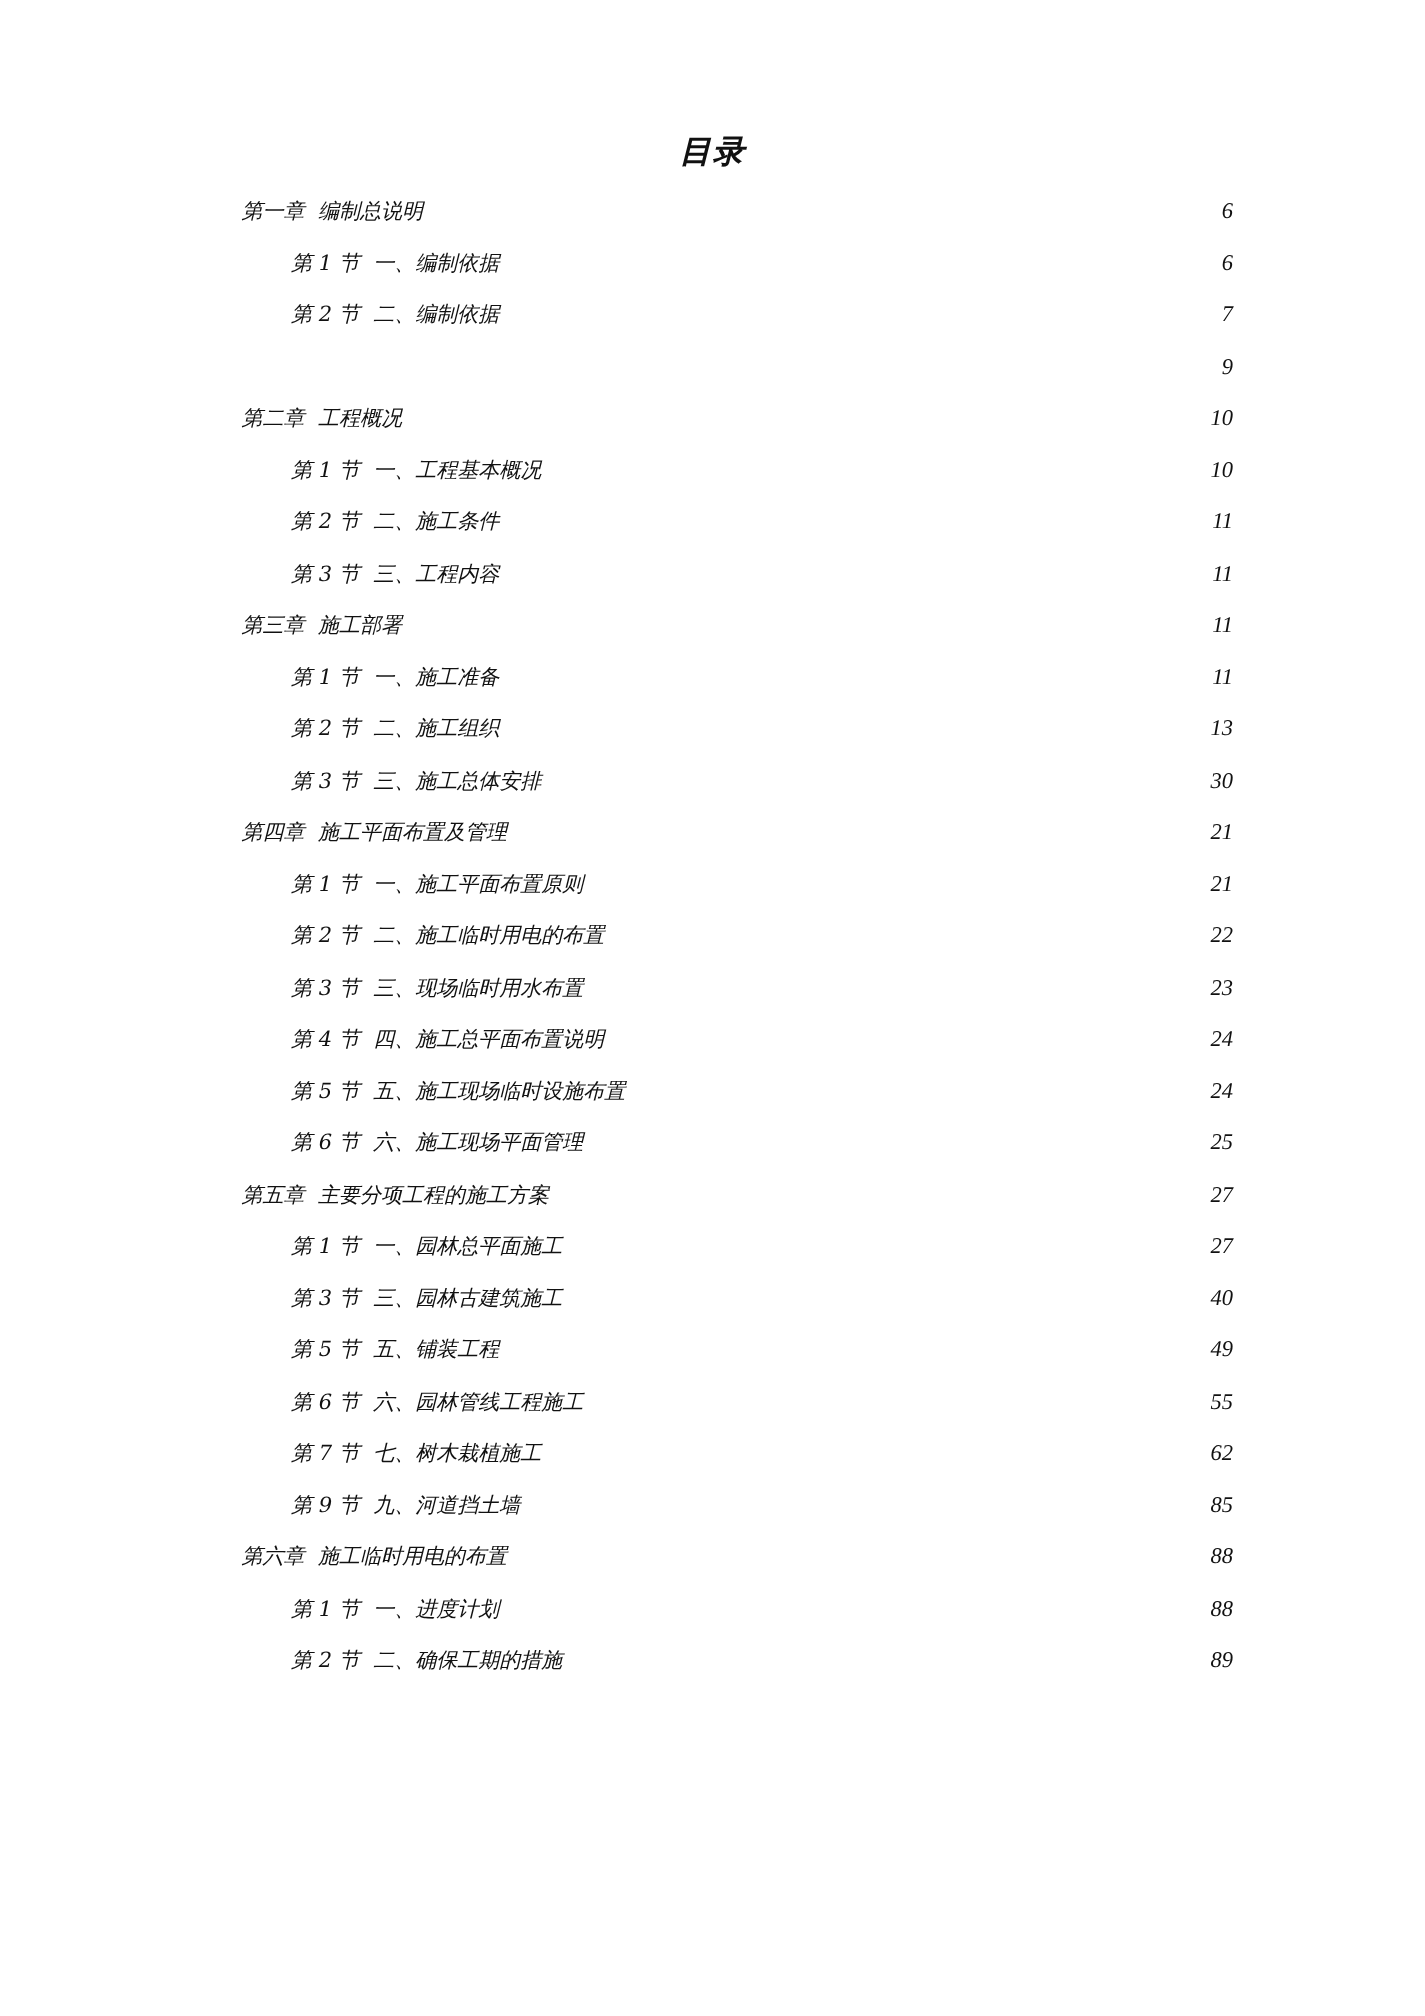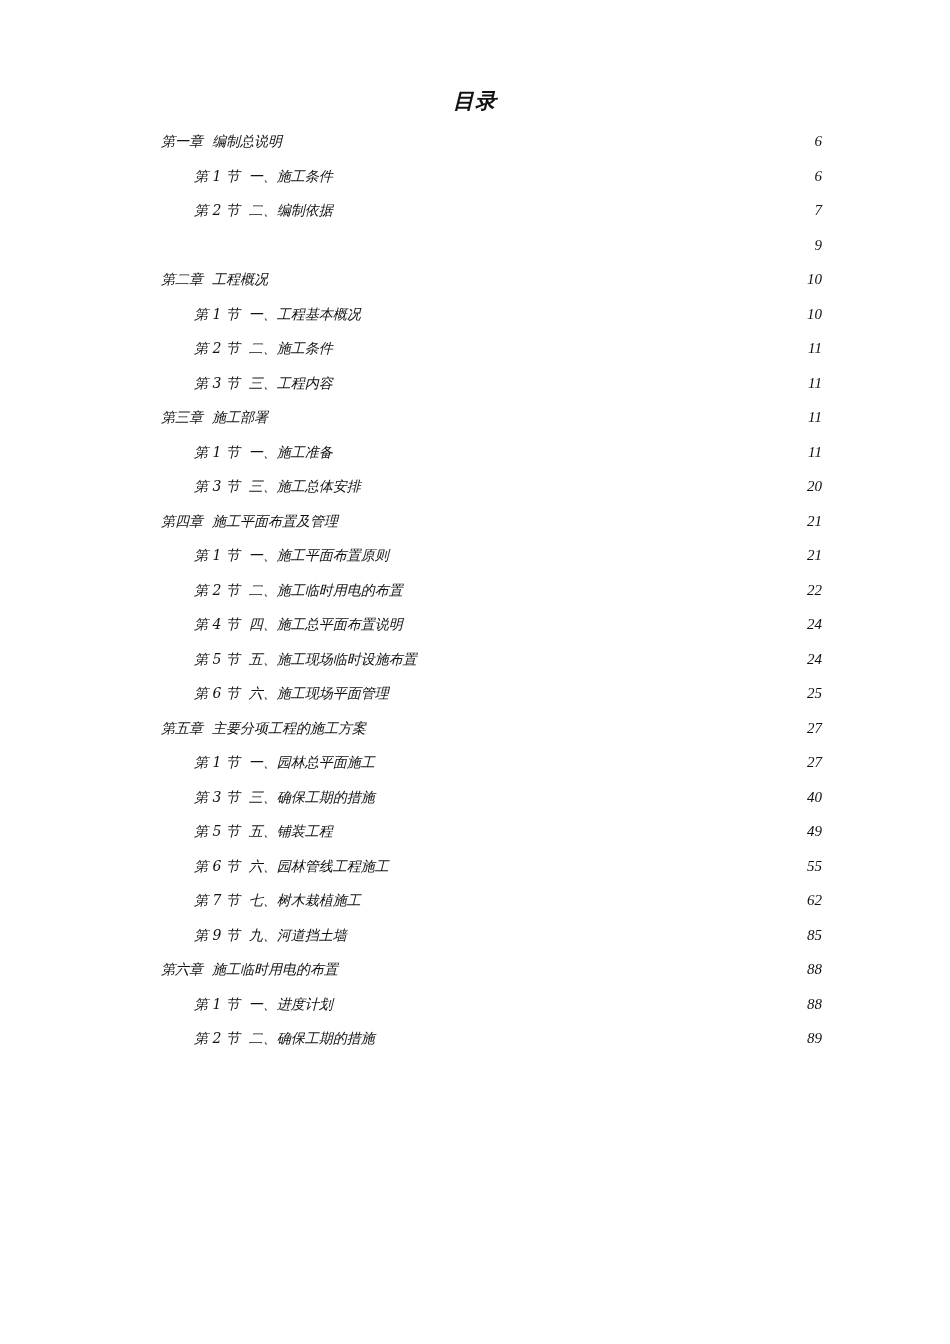--- a/index.html
+++ b/index.html
@@ -95,21 +95,21 @@
 
 <div class="page">
   <div class="toc-title">目录</div>
   <ul class="toc-list" id="toc-list">
       <li class="toc-entry level-1">
     <span class="toc-label"><span class="toc-prefix">第一章</span><span class="toc-text">编制总说明</span></span>
     <span class="toc-leader"></span>
     <span class="toc-page">6</span>
   </li>
       <li class="toc-entry level-2">
-    <span class="toc-label"><span class="toc-prefix">第 1 节</span><span class="toc-text">一、施工条件</span></span>
+    <span class="toc-label"><span class="toc-prefix">第 1 节</span><span class="toc-text">一、编制依据</span></span>
     <span class="toc-leader"></span>
     <span class="toc-page">6</span>
   </li>
       <li class="toc-entry level-2">
     <span class="toc-label"><span class="toc-prefix">第 2 节</span><span class="toc-text">二、编制依据</span></span>
     <span class="toc-leader"></span>
     <span class="toc-page">7</span>
   </li>
       <li class="toc-entry level-2">
     <span class="toc-leader"></span>
@@ -139,40 +139,50 @@
     <span class="toc-label"><span class="toc-prefix">第三章</span><span class="toc-text">施工部署</span></span>
     <span class="toc-leader"></span>
     <span class="toc-page">11</span>
   </li>
       <li class="toc-entry level-2">
     <span class="toc-label"><span class="toc-prefix">第 1 节</span><span class="toc-text">一、施工准备</span></span>
     <span class="toc-leader"></span>
     <span class="toc-page">11</span>
   </li>
       <li class="toc-entry level-2">
+    <span class="toc-label"><span class="toc-prefix">第 2 节</span><span class="toc-text">二、施工组织</span></span>
+    <span class="toc-leader"></span>
+    <span class="toc-page">13</span>
+  </li>
+      <li class="toc-entry level-2">
     <span class="toc-label"><span class="toc-prefix">第 3 节</span><span class="toc-text">三、施工总体安排</span></span>
     <span class="toc-leader"></span>
-    <span class="toc-page">20</span>
+    <span class="toc-page">30</span>
   </li>
       <li class="toc-entry level-1">
     <span class="toc-label"><span class="toc-prefix">第四章</span><span class="toc-text">施工平面布置及管理</span></span>
     <span class="toc-leader"></span>
     <span class="toc-page">21</span>
   </li>
       <li class="toc-entry level-2">
     <span class="toc-label"><span class="toc-prefix">第 1 节</span><span class="toc-text">一、施工平面布置原则</span></span>
     <span class="toc-leader"></span>
     <span class="toc-page">21</span>
   </li>
       <li class="toc-entry level-2">
     <span class="toc-label"><span class="toc-prefix">第 2 节</span><span class="toc-text">二、施工临时用电的布置</span></span>
     <span class="toc-leader"></span>
     <span class="toc-page">22</span>
   </li>
       <li class="toc-entry level-2">
+    <span class="toc-label"><span class="toc-prefix">第 3 节</span><span class="toc-text">三、现场临时用水布置</span></span>
+    <span class="toc-leader"></span>
+    <span class="toc-page">23</span>
+  </li>
+      <li class="toc-entry level-2">
     <span class="toc-label"><span class="toc-prefix">第 4 节</span><span class="toc-text">四、施工总平面布置说明</span></span>
     <span class="toc-leader"></span>
     <span class="toc-page">24</span>
   </li>
       <li class="toc-entry level-2">
     <span class="toc-label"><span class="toc-prefix">第 5 节</span><span class="toc-text">五、施工现场临时设施布置</span></span>
     <span class="toc-leader"></span>
     <span class="toc-page">24</span>
   </li>
       <li class="toc-entry level-2">
@@ -184,21 +194,21 @@
     <span class="toc-label"><span class="toc-prefix">第五章</span><span class="toc-text">主要分项工程的施工方案</span></span>
     <span class="toc-leader"></span>
     <span class="toc-page">27</span>
   </li>
       <li class="toc-entry level-2">
     <span class="toc-label"><span class="toc-prefix">第 1 节</span><span class="toc-text">一、园林总平面施工</span></span>
     <span class="toc-leader"></span>
     <span class="toc-page">27</span>
   </li>
       <li class="toc-entry level-2">
-    <span class="toc-label"><span class="toc-prefix">第 3 节</span><span class="toc-text">三、确保工期的措施</span></span>
+    <span class="toc-label"><span class="toc-prefix">第 3 节</span><span class="toc-text">三、园林古建筑施工</span></span>
     <span class="toc-leader"></span>
     <span class="toc-page">40</span>
   </li>
       <li class="toc-entry level-2">
     <span class="toc-label"><span class="toc-prefix">第 5 节</span><span class="toc-text">五、铺装工程</span></span>
     <span class="toc-leader"></span>
     <span class="toc-page">49</span>
   </li>
       <li class="toc-entry level-2">
     <span class="toc-label"><span class="toc-prefix">第 6 节</span><span class="toc-text">六、园林管线工程施工</span></span>

